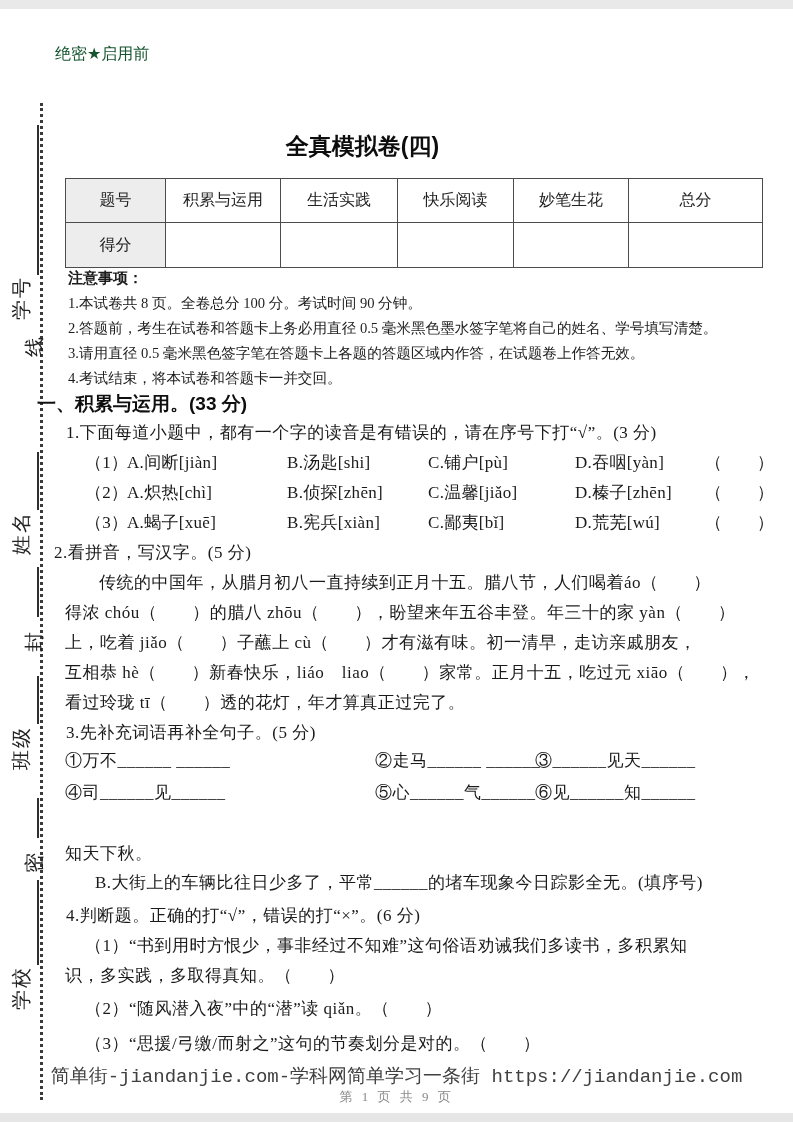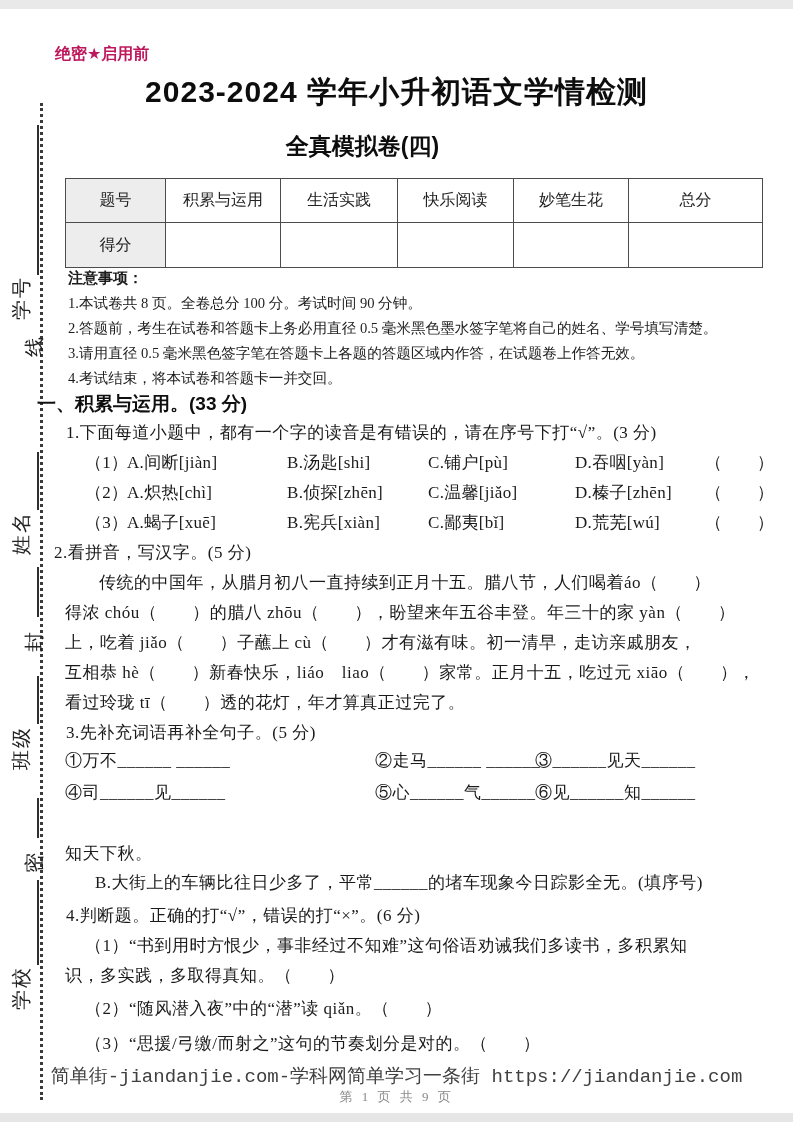--- a/index.html
+++ b/index.html
@@ -12,21 +12,21 @@
   .seal-dotted-line{position:absolute;left:40px;top:103px;height:997px;width:0;
                     border-left:3px dotted #3a3a3a;}
   .seal-strip{position:absolute;left:6px;top:1020px;width:900px;height:46px;
               transform:rotate(-90deg);transform-origin:0 0;}
   .seal-label{position:absolute;top:2px;font-size:20px;color:#222;letter-spacing:2px;white-space:nowrap;}
   .seal-char{position:absolute;top:15px;font-size:20px;color:#222;}
   .seal-blank{position:absolute;top:31px;height:2px;background:#2f2f2f;}
 
   
   .secrecy{position:absolute;left:55px;top:44px;font-family:"Liberation Sans","DejaVu Sans",sans-serif;
-           font-weight:bold;font-size:16px;color:#be185d;}
+           font-weight:normal;font-size:16px;color:#14532d;}
   .title{position:absolute;left:0;top:72px;width:793px;text-align:center;
          font-family:"Liberation Sans","DejaVu Sans",sans-serif;font-weight:bold;font-size:30px;
          letter-spacing:1px;color:#0d0d0d;}
   .subtitle{position:absolute;left:0;top:131px;width:725px;text-align:center;
             font-family:"Liberation Sans","DejaVu Sans",sans-serif;font-weight:bold;font-size:23px;color:#0d0d0d;}
 
   
   table.score{position:absolute;left:65px;top:178px;border-collapse:collapse;table-layout:fixed;
               font-size:16px;color:#222;}
   table.score td,table.score th{border:1.6px solid #4c4c4c;text-align:center;vertical-align:middle;
@@ -78,21 +78,20 @@
     <span class="seal-char" style="left:368px">封</span>
     <span class="seal-blank" style="left:403px;width:50px"></span>
     <span class="seal-label" style="left:465px">姓名</span>
     <span class="seal-blank" style="left:510px;width:58px"></span>
     <span class="seal-char" style="left:663px">线</span>
     <span class="seal-label" style="left:700px">学号</span>
     <span class="seal-blank" style="left:745px;width:150px"></span>
   </div>
 
   <div class="secrecy">绝密★启用前</div>
-  <div class="title">2023-2024 学年小升初语文学情检测</div>
   <div class="subtitle">全真模拟卷(四)</div>
 
   <table class="score">
     <colgroup>
       <col style="width:100px">
         <col style="width:115px">
         <col style="width:117px">
       <col style="width:116px">
         <col style="width:115px">
         <col style="width:134px">

